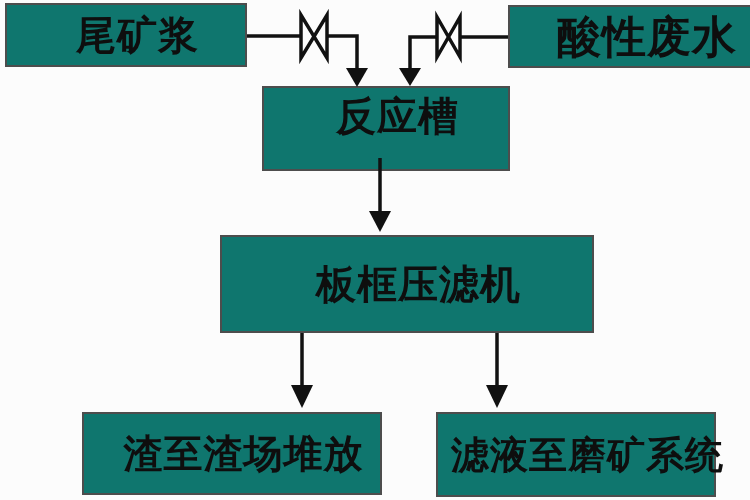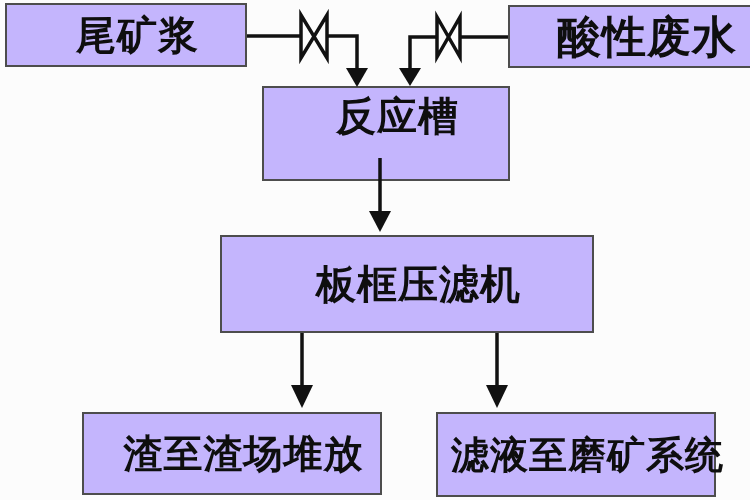--- a/index.html
+++ b/index.html
@@ -12,35 +12,35 @@
     width: 750px;
     height: 500px;
     background: #fcfcfc;
     overflow: hidden;
     font-family: "DejaVu Sans", sans-serif;
   }
   .node {
     position: absolute;
     box-sizing: border-box;
     border: 2px solid #4d4d4d;
-    background: #c4b5fd;
+    background: #0f766e;
     display: flex;
     align-items: center;
     justify-content: center;
     color: #0e0e0e;
     font-weight: bold;
     letter-spacing: 1px;
     white-space: nowrap;
     z-index: 1;
     padding-left: 23px;
   }
   .node .lbl { line-height: 1; }
   #node-tailings       { left: 5px;   top: 3px;   width: 242px; height: 64px; font-size: 40px; }
   #node-acid-water     { left: 508px; top: 5px;   width: 255px; height: 63px; font-size: 44px; }
-  #node-reaction-tank  { left: 262px; top: 86px;  width: 248px; height: 95px; font-size: 40px;
+  #node-reaction-tank  { left: 262px; top: 86px;  width: 248px; height: 85px; font-size: 40px;
                          align-items: flex-start; padding-top: 8px; }
   #node-filter-press   { left: 220px; top: 235px; width: 374px; height: 98px; font-size: 40px; }
   #node-slag           { left: 82px;  top: 412px; width: 300px; height: 83px; font-size: 39px; }
   #node-filtrate       { left: 436px; top: 412px; width: 280px; height: 85px; font-size: 38px; align-items: center; }
   .connector-layer {
     position: absolute;
     left: 0; top: 0;
     width: 750px;
     height: 500px;
     z-index: 2;

